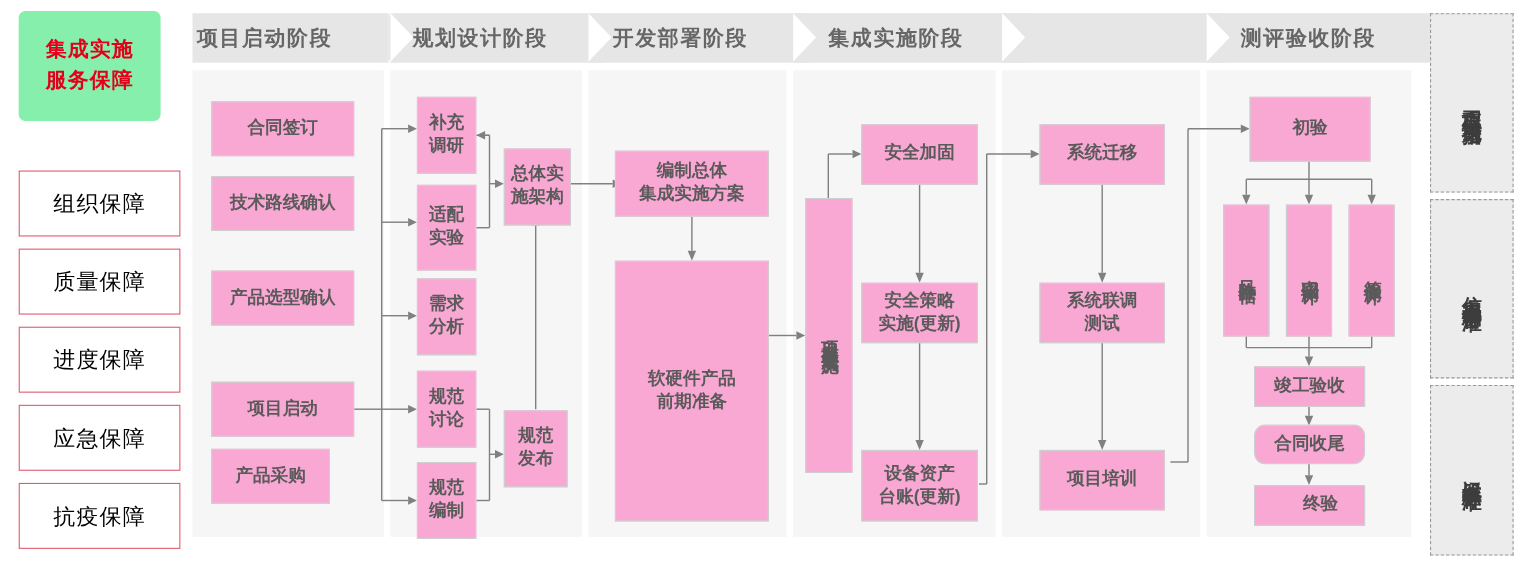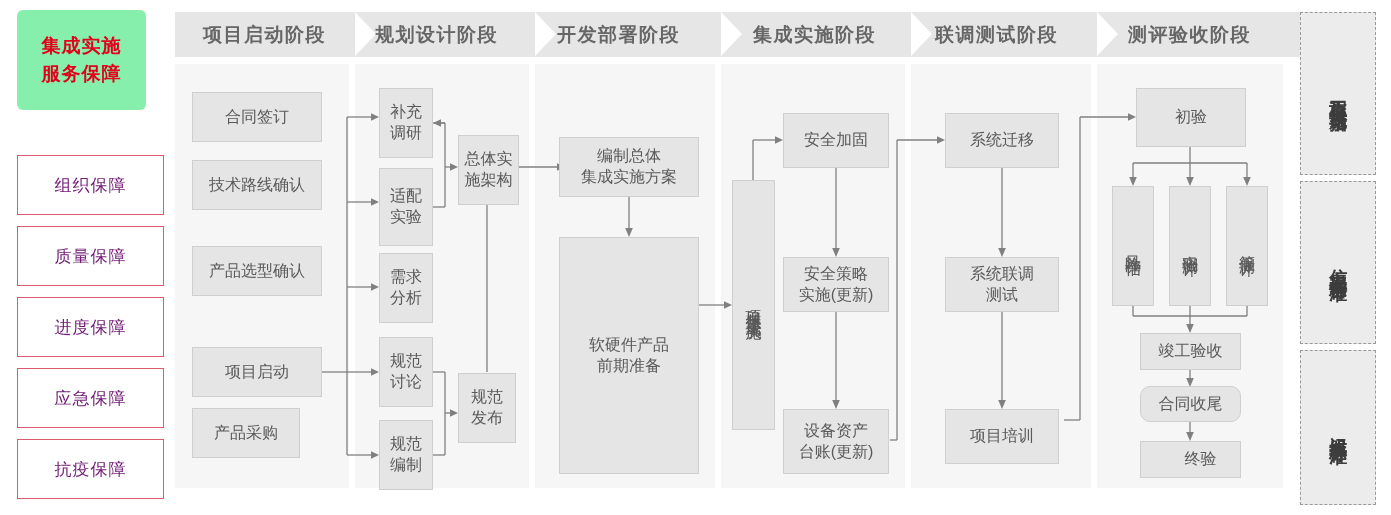--- a/index.html
+++ b/index.html
@@ -17,21 +17,21 @@
     position:absolute;left:17px;top:10px;width:129px;height:100px;
     background:#86efac;border-radius:6px;
     display:flex;align-items:center;justify-content:center;
     color:#e3001b;font-weight:bold;font-size:19px;line-height:1.45;
     text-align:center;letter-spacing:1px;
   }
   .guar-box{
     position:absolute;left:17px;width:145px;height:58px;
     background:#ffffff;border:1.5px solid #e05a6e;
     display:flex;align-items:center;justify-content:center;
-    color:#701a75;font-size:17px;letter-spacing:1px;
+    color:#000000;font-size:20px;letter-spacing:1px;
   }
 
   
   .panel{position:absolute;top:64px;background:#f6f6f6;}
   .chev{
     position:absolute;top:12px;height:45px;background:#e6e6e6;
     display:flex;align-items:center;
   }
   .chev .lbl{
     color:#666666;font-weight:bold;font-size:19px;letter-spacing:1.5px;
@@ -45,24 +45,25 @@
   }
   .chev .notch{
     position:absolute;left:0;top:0;width:0;height:0;
     border-top:22.5px solid transparent;
     border-bottom:22.5px solid transparent;
     border-left:21px solid #ffffff;
   }
 
   
   .node{
-    position:absolute;background:#e5e5e5;border:1px solid #cfcfcf;
+    position:absolute;background:#f9a8d4;border:1px solid #cfcfcf;
     display:flex;align-items:center;justify-content:center;
     color:#5a5a5a;font-size:16px;line-height:1.3;text-align:center;
     box-sizing:border-box;
+    font-weight:bold;
   }
   .node.vert{
     writing-mode:vertical-rl;text-orientation:upright;
     letter-spacing:2px;line-height:1.25;
   }
 
   
   .ref{
     position:absolute;left:1300px;width:76px;
     background:#ececec;border:1.4px dashed #9a9a9a;
@@ -99,42 +100,41 @@
   <div class="guar-box" style="top:368px">应急保障</div>
   <div class="guar-box" style="top:439px">抗疫保障</div>
 
   <div class="panel" style="left:175px;width:174px;height:424px;"></div>
   <div class="panel" style="left:355px;width:174px;height:424px;"></div>
   <div class="panel" style="left:535px;width:180px;height:424px;"></div>
   <div class="panel" style="left:721px;width:184px;height:424px;"></div>
   <div class="panel" style="left:911px;width:180px;height:424px;"></div>
   <div class="panel" style="left:1097px;width:186px;height:424px;"></div>
 
-  <div class="chev" style="left:175px;width:174px;padding-left:28px;">
+  <div class="chev" style="left:175px;width:174px;padding-left:4px;">
     <span class="lbl">项目启动阶段</span>
     <span class="tip"></span>
   </div>
   <div class="chev" style="left:355px;width:174px;padding-left:20px;">
     <span class="notch"></span>
     <span class="lbl">规划设计阶段</span>
     <span class="tip"></span>
   </div>
   <div class="chev" style="left:535px;width:180px;padding-left:22px;">
     <span class="notch"></span>
     <span class="lbl">开发部署阶段</span>
     <span class="tip"></span>
   </div>
   <div class="chev" style="left:721px;width:184px;padding-left:32px;">
     <span class="notch"></span>
     <span class="lbl">集成实施阶段</span>
     <span class="tip"></span>
   </div>
   <div class="chev" style="left:911px;width:180px;padding-left:24px;">
     <span class="notch"></span>
-    <span class="lbl">联调测试阶段</span>
     <span class="tip"></span>
   </div>
   <div class="chev" style="left:1097px;width:186px;padding-left:31px;">
     <span class="notch"></span>
     <span class="lbl">测评验收阶段</span>
     <span class="tip"></span>
   </div>
 
   <svg id="wires" viewBox="0 0 1391 515">
 

